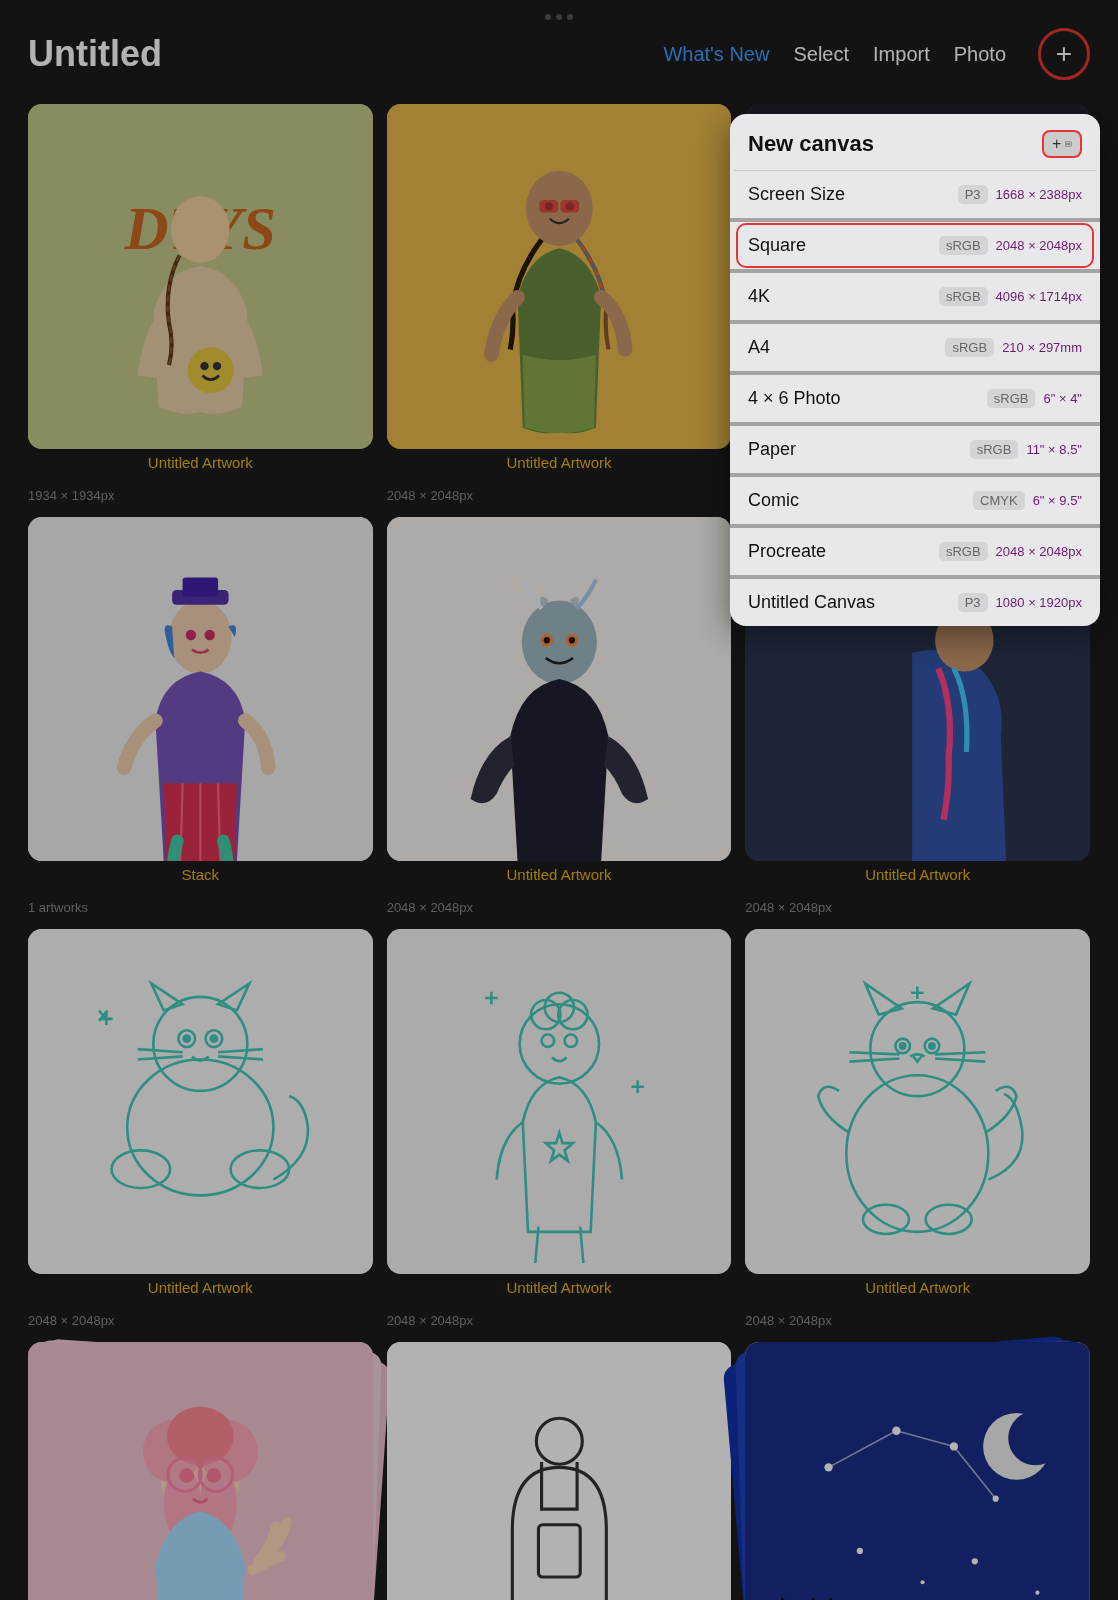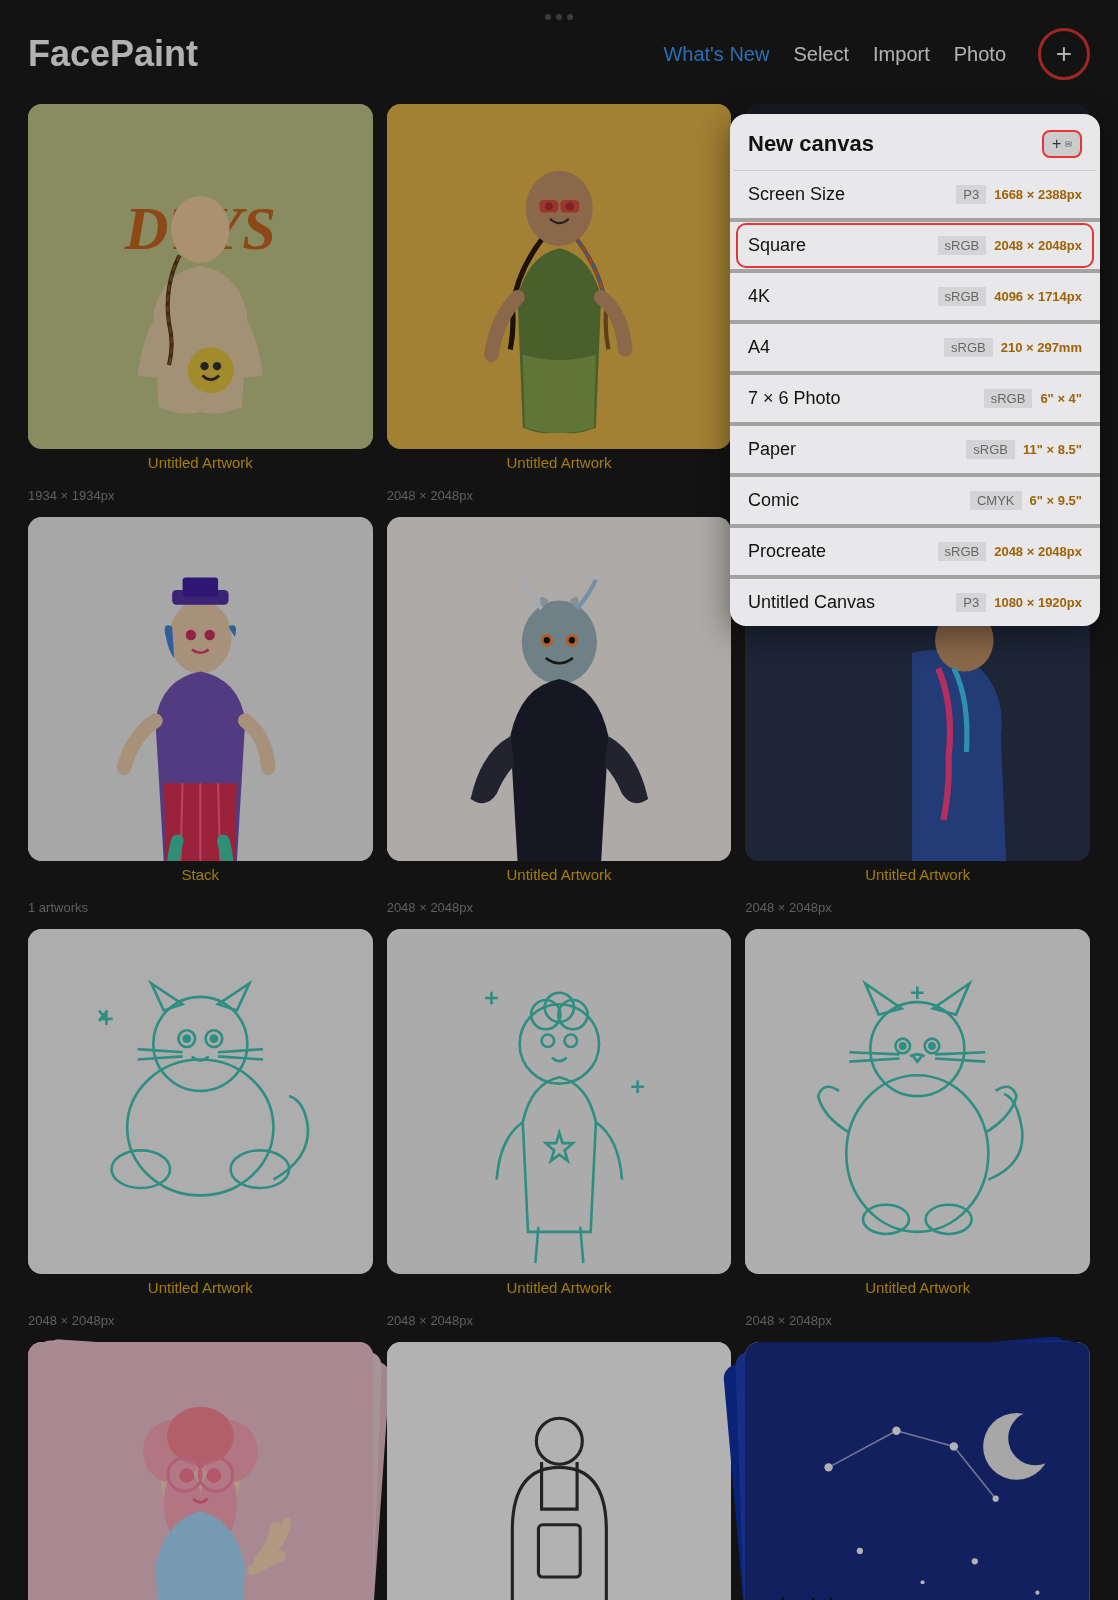--- a/index.html
+++ b/index.html
@@ -166,28 +166,28 @@
     .nc-item-name {
       font-size: 18px;
       font-weight: 400;
       color: #111;
       flex: 1;
     }
     .nc-item-tag {
       font-size: 13px;
       color: #666;
       background: #d4d4d6;
-      border-radius: 0;
+      border-radius: 5px;
       padding: 2px 7px;
       margin-right: 8px;
     }
     .nc-item-size {
       font-size: 13px;
-      color: #a16207;
-      font-weight: 700;
+      color: #701a75;
+      font-weight: 400;
     }
     
     .nc-item.square-highlighted::before {
       content: '';
       position: absolute;
       inset: 1px 6px;
       border: 2.5px solid #e53535;
       border-radius: 10px;
       pointer-events: none;
     }
@@ -209,21 +209,21 @@
 </head>
 <body>
 
 <div class="top-dots">
   <span></span>
     <span></span>
     <span></span>
 </div>
 
 <header class="header">
-  <div class="header-title">FacePaint</div>
+  <div class="header-title">Untitled</div>
   <nav class="header-nav">
     <span class="nav-whats-new">What's New</span>
     <span class="nav-select">Select</span>
     <span class="nav-import">Import</span>
     <span class="nav-photo">Photo</span>
     <button class="plus-btn">
       <span class="plus-btn-inner">+</span>
     </button>
   </nav>
 </header>
@@ -634,21 +634,21 @@
         <span class="nc-item-name">4K</span>
         <span class="nc-item-tag">sRGB</span>
         <span class="nc-item-size">4096 × 1714px</span>
       </div>
       <div class="nc-item">
         <span class="nc-item-name">A4</span>
         <span class="nc-item-tag">sRGB</span>
         <span class="nc-item-size">210 × 297mm</span>
       </div>
       <div class="nc-item">
-        <span class="nc-item-name">7 × 6 Photo</span>
+        <span class="nc-item-name">4 × 6 Photo</span>
         <span class="nc-item-tag">sRGB</span>
         <span class="nc-item-size">6" × 4"</span>
       </div>
       <div class="nc-item">
         <span class="nc-item-name">Paper</span>
         <span class="nc-item-tag">sRGB</span>
         <span class="nc-item-size">11" × 8.5"</span>
       </div>
       <div class="nc-item">
         <span class="nc-item-name">Comic</span>

